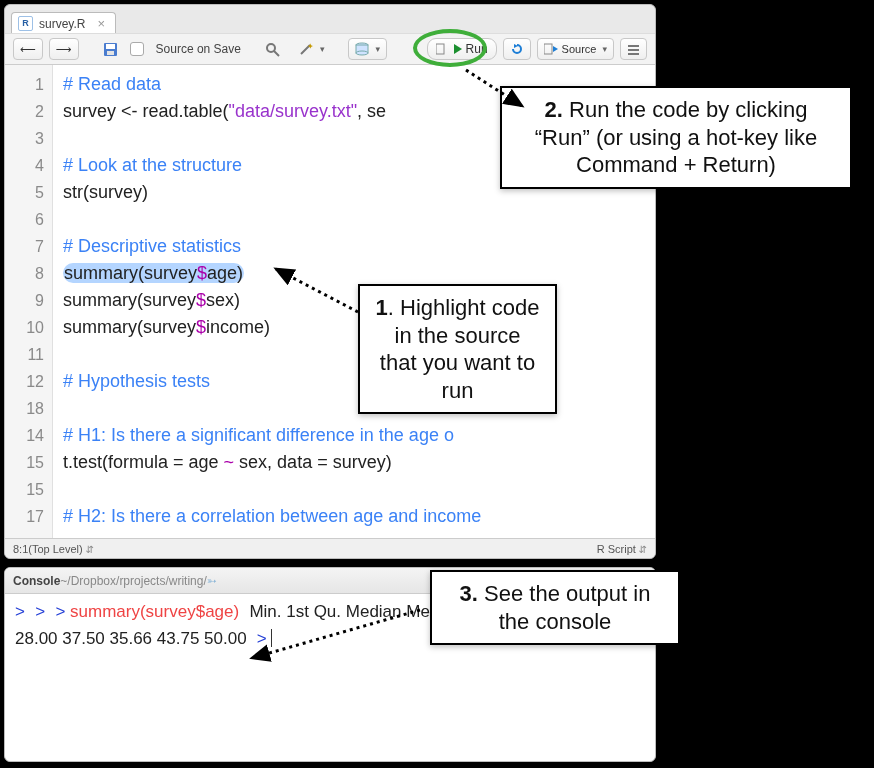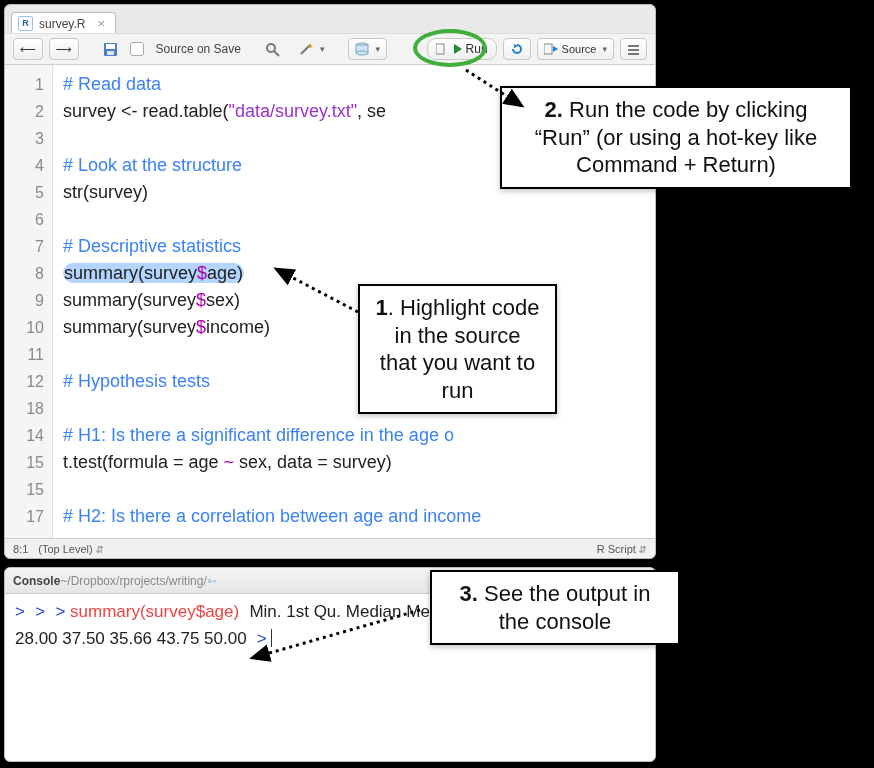--- a/index.html
+++ b/index.html
@@ -63,21 +63,21 @@
     .tok-com { color:#3b82f6;margin-top:8px; }   
     .tok-str { color:#9933cc; }   
     .tok-fun { color:#222; }
     .tok-op  { color:#aa00aa; }
     .sel { background:#b4d5ff; border-radius:10px; padding:0 1px; }
 
     .statusbar {
       display:flex; align-items:center; justify-content:space-between; height:20px;
       background:#f0f0f0; border-top:1px solid #ccc; font-size:11px; color:#555; padding:0 8px;
     }
-    .statusbar .scope { display:flex; gap:10px; align-items:center; }
+    .statusbar .scope { display:flex; align-items:center; }
     .ud-caret::after { content:" ⇵"; font-size:10px; color:#888; }
 
     
     .console-window {
       position:absolute; left:4px; top:567px; width:652px; height:195px;
       background:#fff; border:1px solid #bdbdbd; border-radius:6px;
       box-shadow:0 3px 8px rgba(0,0,0,.25); overflow:hidden;
     }
     .console-head {
       display:flex; align-items:center; height:26px; padding:0 8px;

